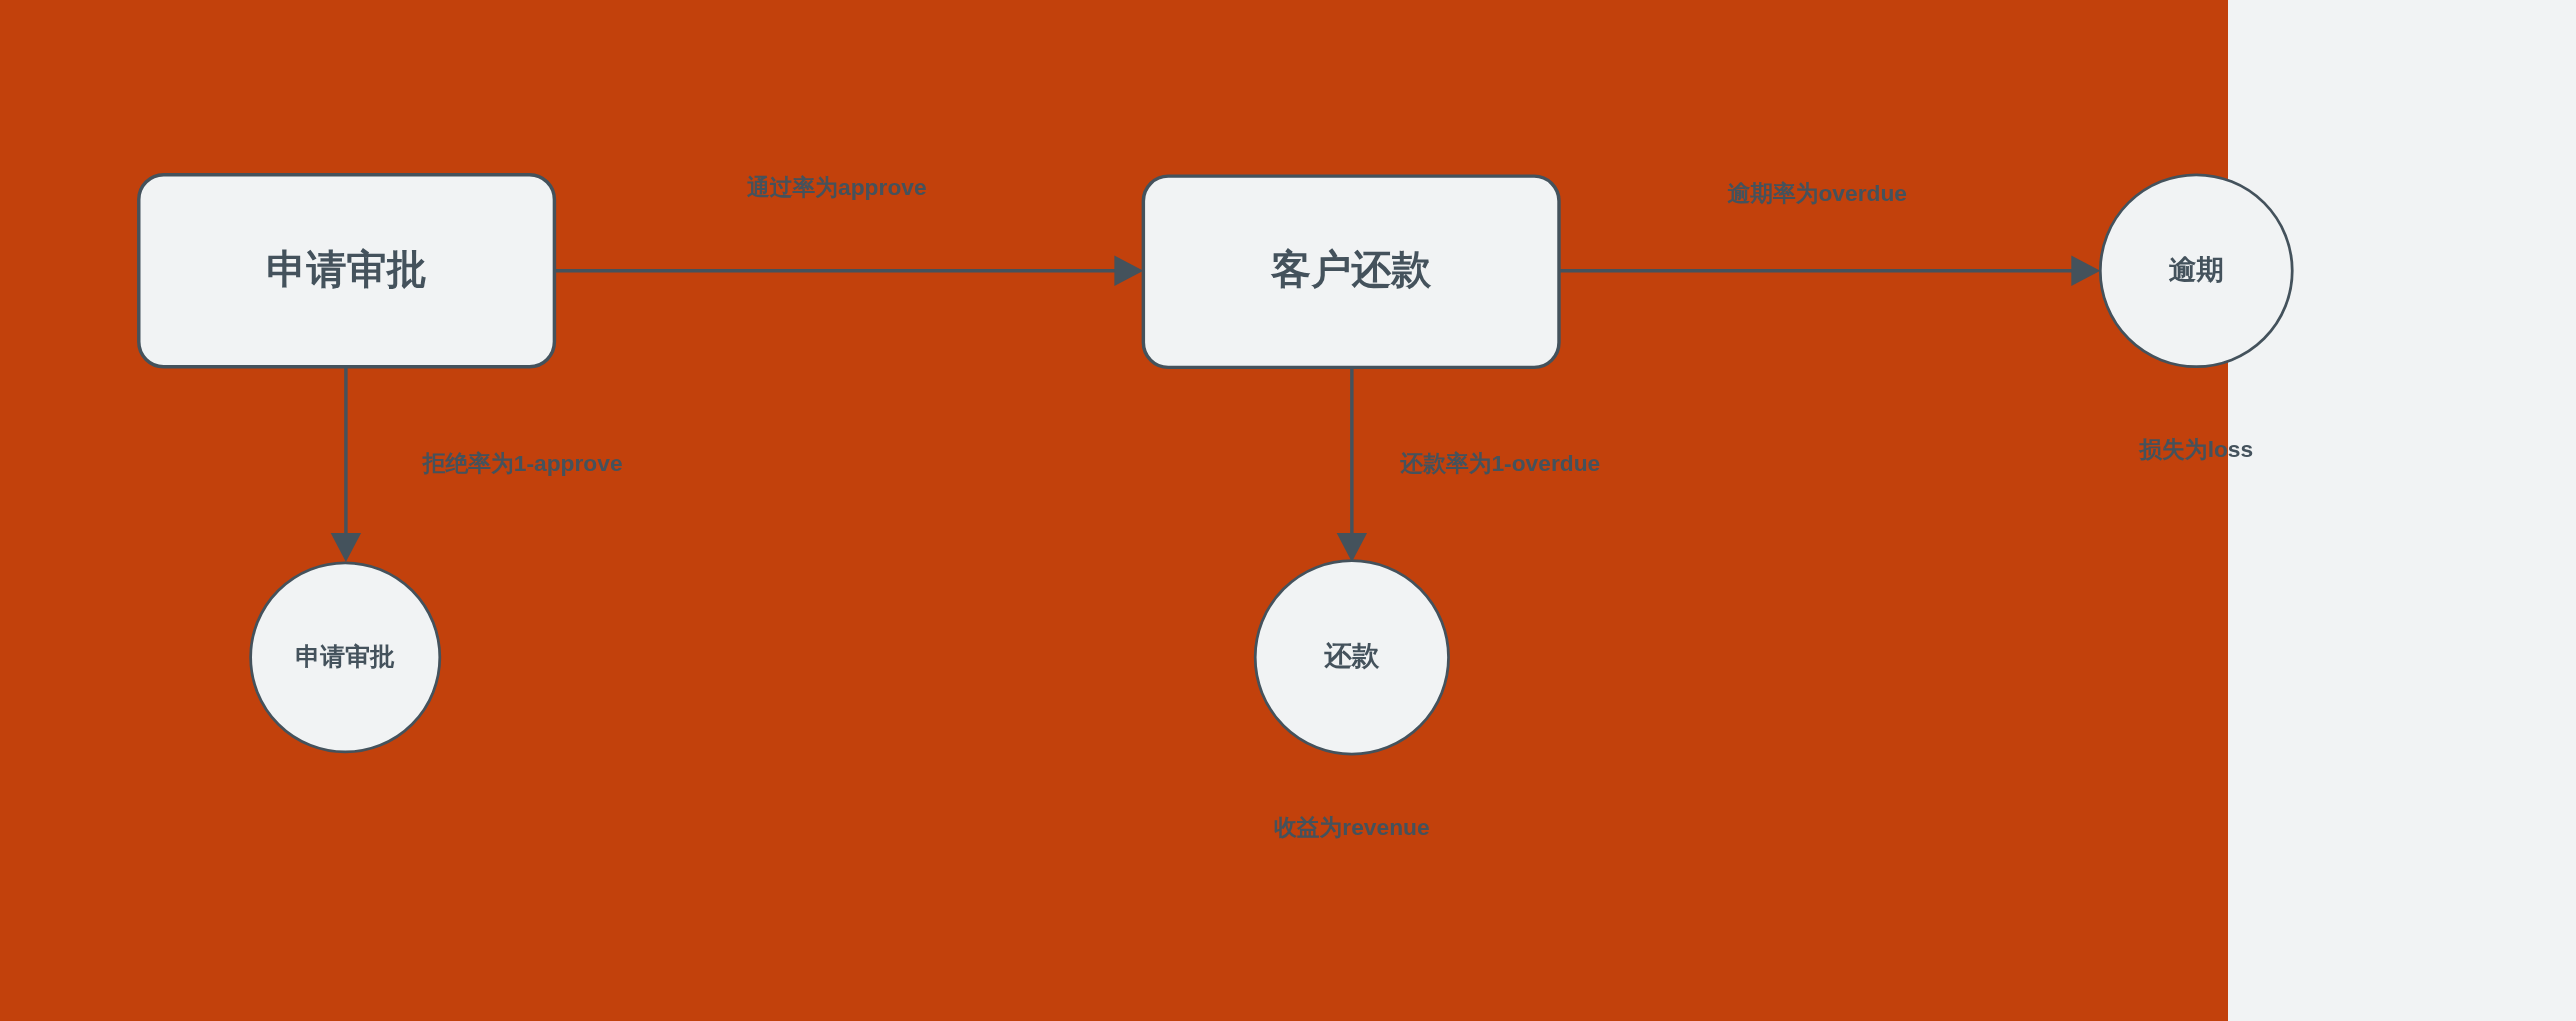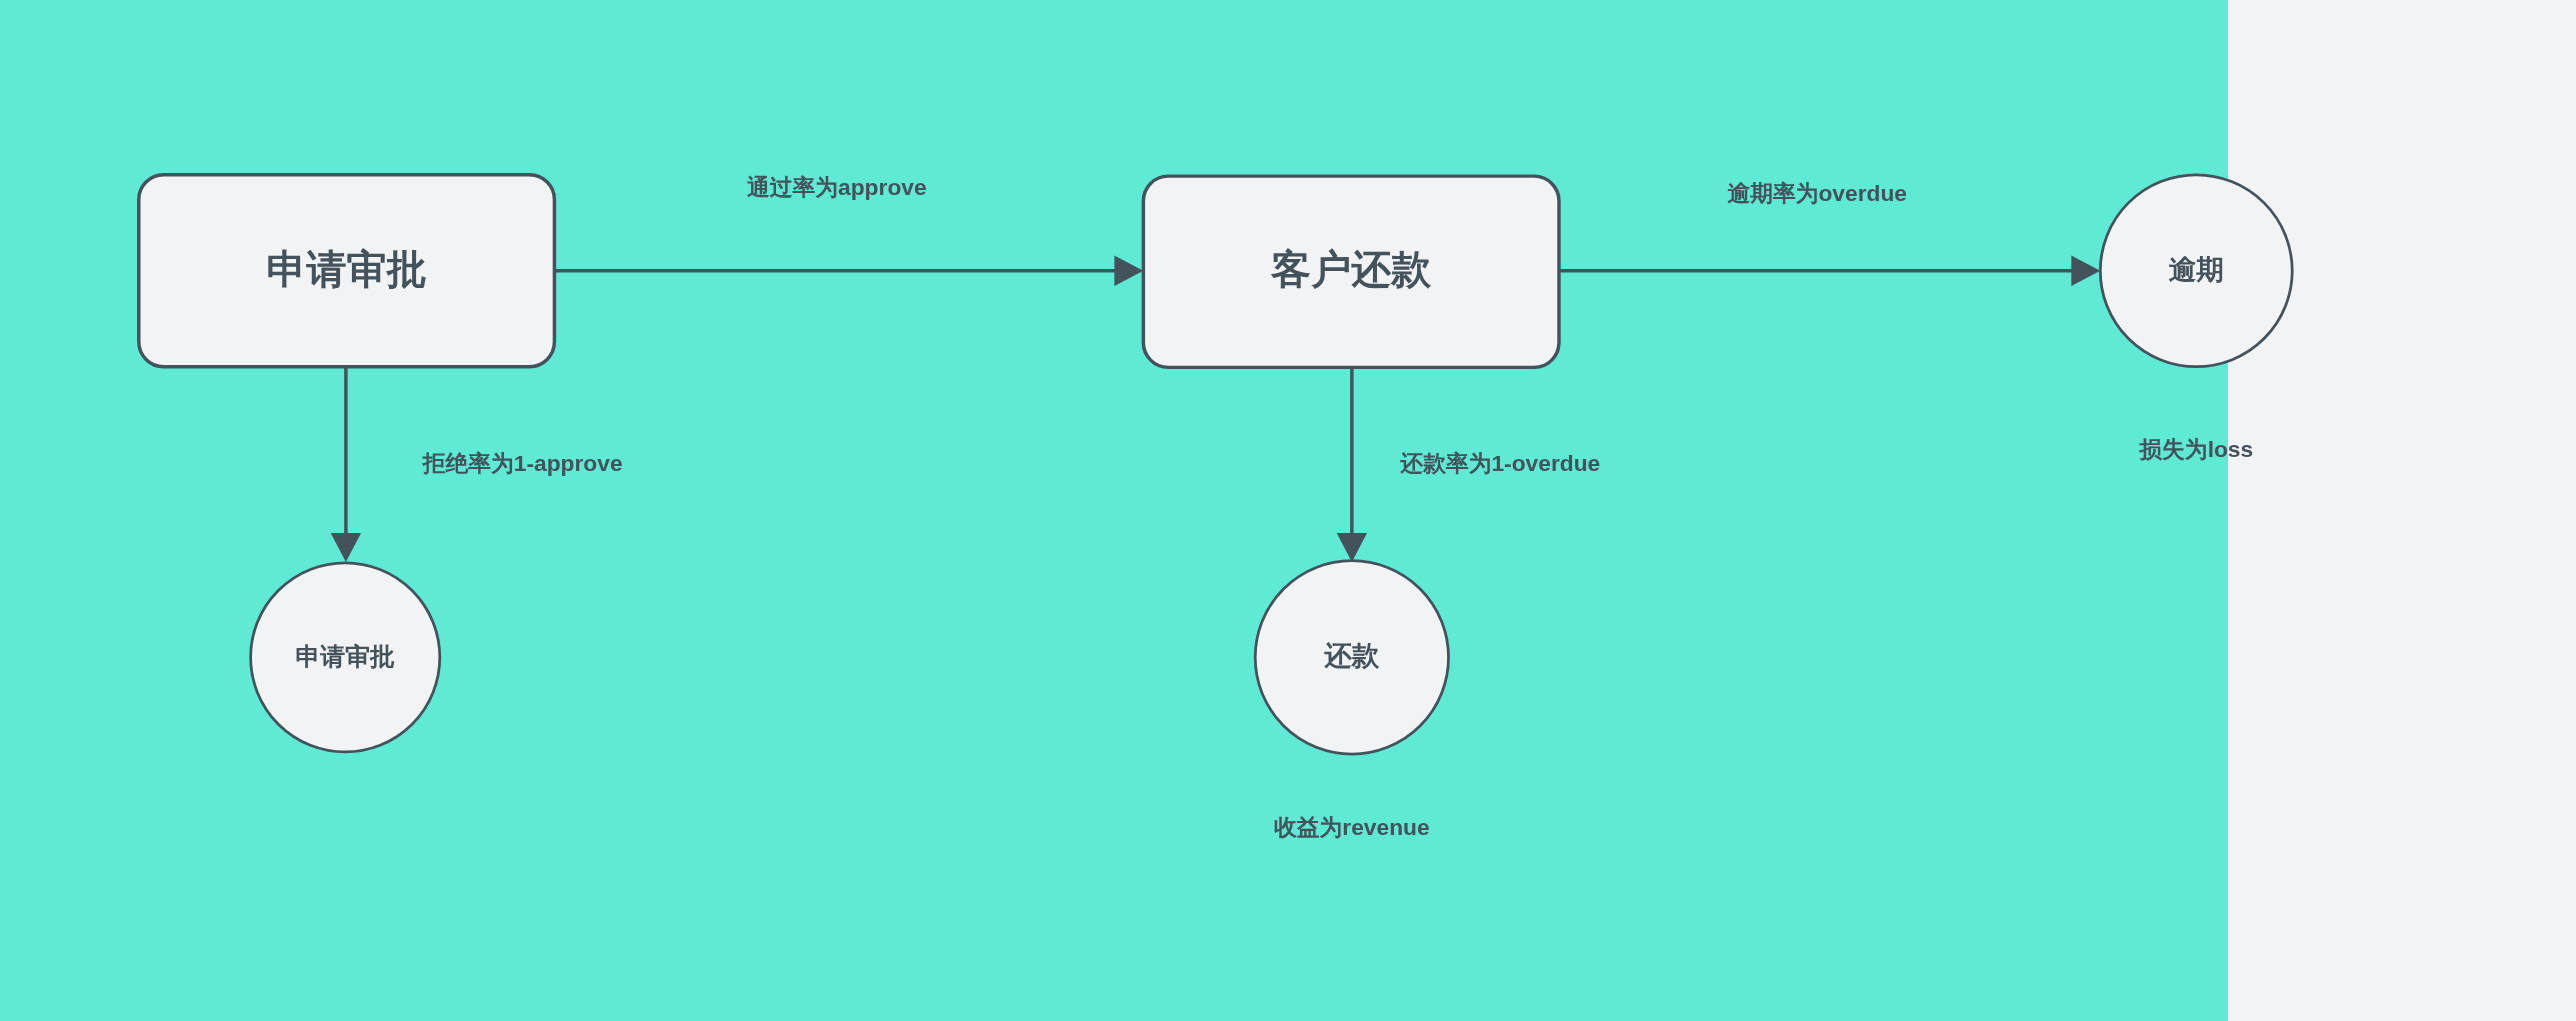--- a/index.html
+++ b/index.html
@@ -10,21 +10,21 @@
   body {
     width: 2576px;
     height: 1022px;
     overflow: hidden;
     font-family: "Liberation Sans", "DejaVu Sans", sans-serif;
   }
   #canvas {
     position: relative;
     width: 2228px;
     height: 1022px;
-    background: #5eead4;
+    background: #c2410c;
   }
   svg.flow {
     position: absolute;
     inset: 0;
     width: 2576px;
     height: 1022px;
     display: block;
   }
   .node-shape {
     fill: #f1f3f4;

